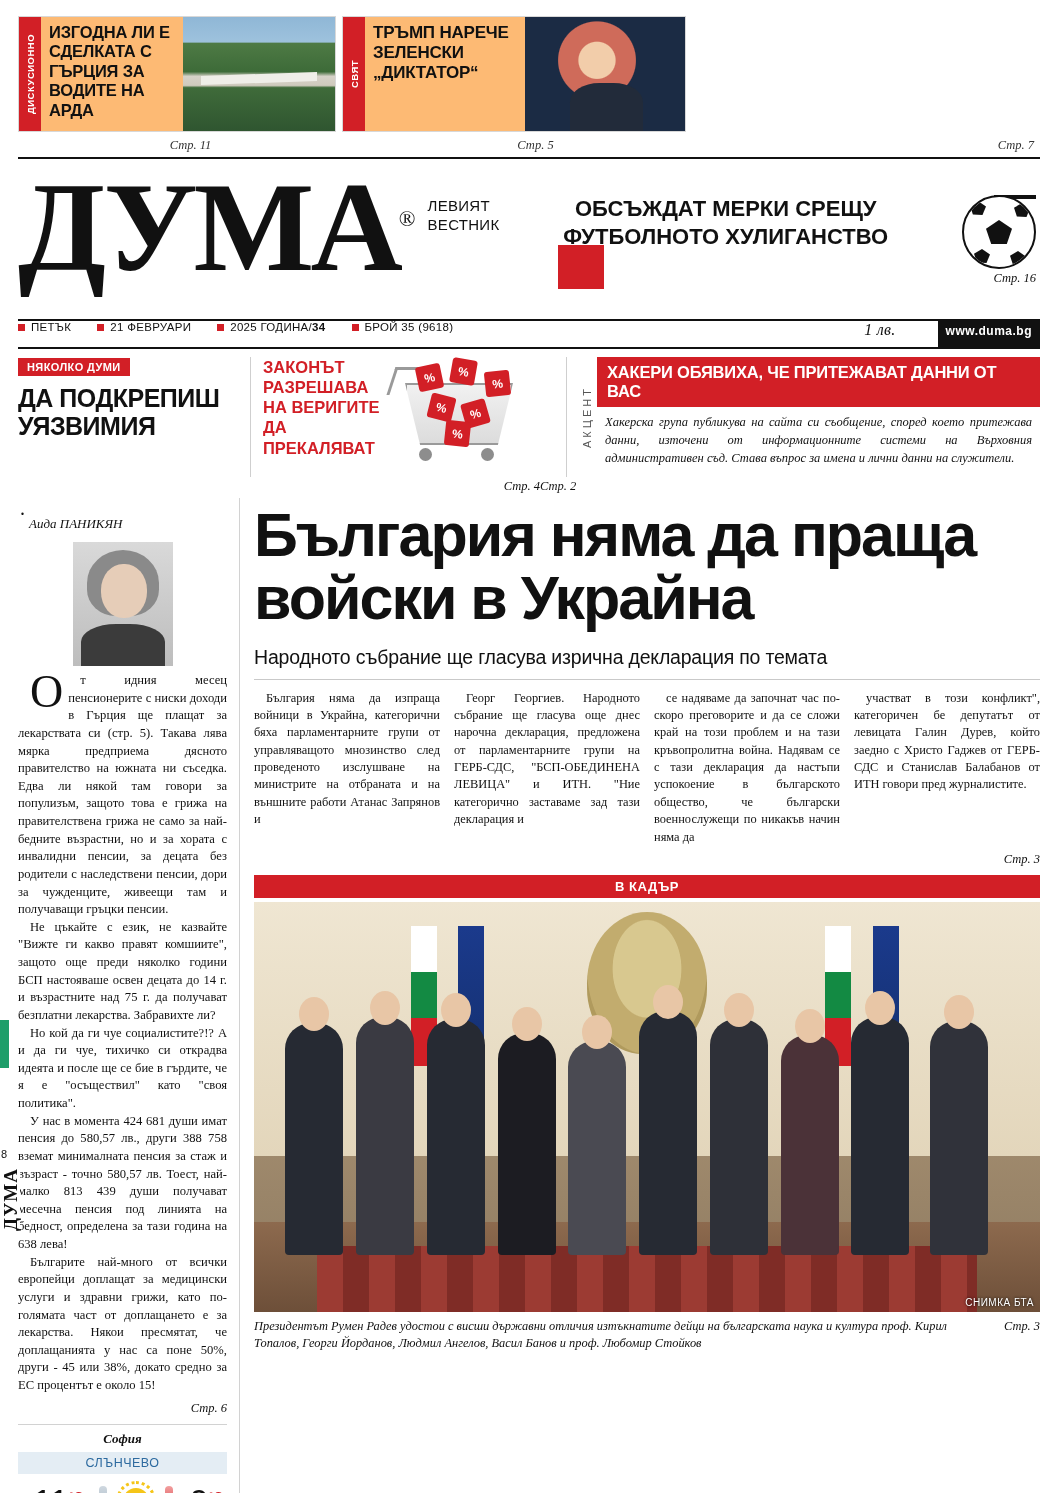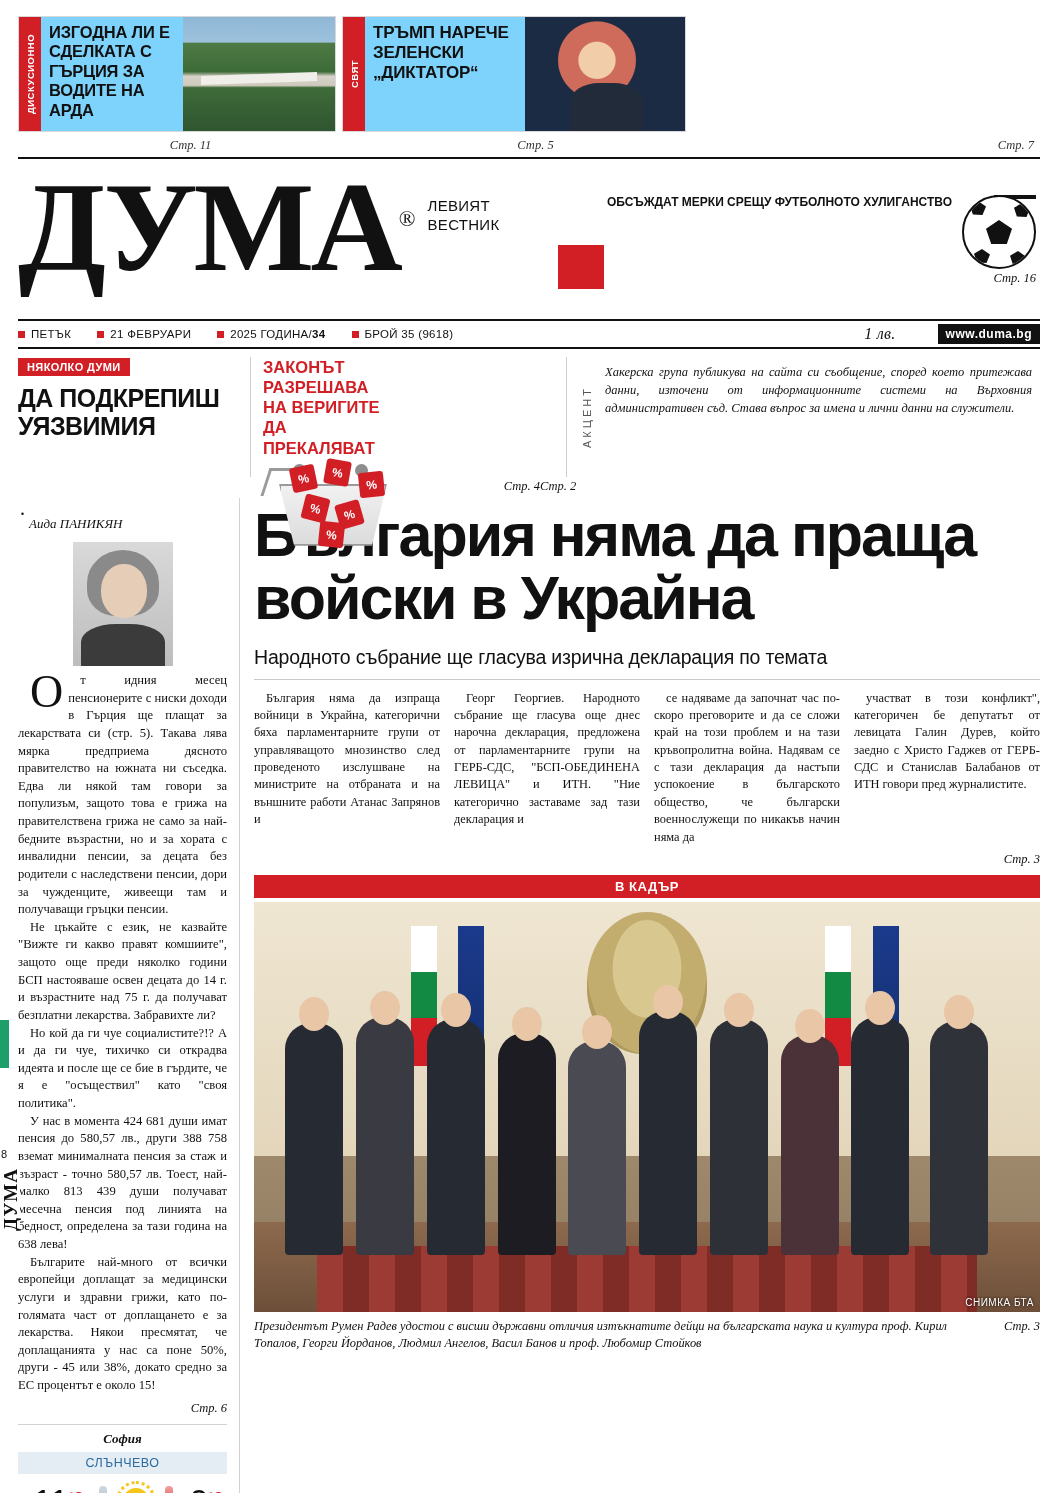--- a/index.html
+++ b/index.html
@@ -9,21 +9,21 @@
     background:#ffffff;
     font-family:"Liberation Serif", serif;
     color:#111;
     position:relative;
     overflow:hidden;
   }
   .page { width:1058px; height:1493px; position:relative; padding:0 18px; }
 
   
   .teaser-strip { display:flex; gap:6px; padding-top:16px; height:132px; }
-  .teaser { position:relative; display:flex; flex:1; border:1px solid #d8d8d8; background:#7dd3fc; }
+  .teaser { position:relative; display:flex; flex:1; border:1px solid #d8d8d8; background:#fdba74; }
   .teaser.t1 { flex: 0 0 318px; }
   .teaser.t2 { flex: 0 0 344px; }
   .teaser.t3 { flex: 1 1 auto; }
   .vtag {
     width:22px; background:#d21f26; color:#fff;
     font-family:"Liberation Sans", sans-serif; font-weight:bold;
     font-size:9.5px; letter-spacing:0.5px;
     writing-mode:vertical-rl; transform:rotate(180deg);
     display:flex; align-items:center; justify-content:center;
     padding:4px 0;
@@ -90,21 +90,21 @@
     font-family:"Liberation Sans", sans-serif; font-size:15px;
     line-height:1.25; color:#111; margin-left:16px; margin-top:28px;
     letter-spacing:0.3px;
   }
   .red-sq { position:absolute; left:540px; top:86px; width:46px; height:44px; background:#d21f26; }
   .mast-right {
     margin-left:auto; display:flex; align-items:flex-start; gap:10px; padding-top:26px; padding-right:4px;
   }
   .mast-right-text {
     font-family:"Liberation Sans", sans-serif; font-weight:bold;
-    font-size:12px; line-height:1.28; color:#111; text-align:center;
+    font-size:22px; line-height:1.28; color:#111; text-align:center;
   }
   .ball {
     width:74px; height:74px; border-radius:50%;
     background:#fff; border:2px solid #111; position:relative; overflow:hidden; flex:0 0 74px;
   }
   .ball:before {
     content:""; position:absolute; left:50%; top:50%; width:26px; height:24px;
     margin:-12px 0 0 -13px; background:#111;
     clip-path:polygon(50% 0, 100% 36%, 80% 100%, 20% 100%, 0 36%);
   }
@@ -112,21 +112,21 @@
   .ball i:nth-child(1){ width:16px;height:14px;left:6px;top:4px;clip-path:polygon(50% 0,100% 40%,78% 100%,18% 96%,0 34%); }
   .ball i:nth-child(2){ width:16px;height:14px;right:4px;top:6px;clip-path:polygon(50% 0,100% 40%,78% 100%,18% 96%,0 34%); }
   .ball i:nth-child(3){ width:16px;height:14px;left:10px;bottom:4px;clip-path:polygon(50% 0,100% 40%,78% 100%,18% 96%,0 34%); }
   .ball i:nth-child(4){ width:16px;height:14px;right:8px;bottom:2px;clip-path:polygon(50% 0,100% 40%,78% 100%,18% 96%,0 34%); }
   .page16 { position:absolute; right:4px; top:112px; font-style:italic; font-size:12.5px; }
   .page16-rule { position:absolute; right:4px; top:36px; width:42px; height:4px; background:#111; }
 
   
   .datebar {
     border-top:2px solid #111; border-bottom:2px solid #111;
-    height:30px; display:flex; align-items:center; gap:26px;
+    height:30px; display:flex; gap:26px;
     font-family:"Liberation Sans", sans-serif; font-size:11.5px; color:#111;
     letter-spacing:0.3px; margin-top:2px;
   }
   .datebar .sq { width:7px; height:7px; background:#d21f26; display:inline-block; margin-right:6px; }
   .datebar .price { margin-left:auto; font-family:"Liberation Serif",serif; font-style:italic; font-size:16px; margin-right:16px; }
   .datebar .site {
     font-family:"Liberation Sans", sans-serif; font-weight:bold; font-size:12px;
     color:#fff; background:#111; padding:3px 8px; letter-spacing:0.5px;
   }
   .datebar b { font-weight:bold; }
@@ -135,21 +135,21 @@
   .row2 { display:flex; gap:20px; margin-top:8px; height:120px; }
   .r2-left { width:212px; }
   .nk-badge {
     background:#d21f26; color:#fff; font-family:"Liberation Sans",sans-serif;
     font-weight:bold; font-size:11px; padding:3px 9px; display:inline-block; letter-spacing:0.4px;
   }
   .nk-title {
     font-family:"Liberation Sans", sans-serif; font-weight:bold;
     font-size:25px; line-height:1.12; margin-top:8px; letter-spacing:-0.5px;
   }
-  .r2-mid { width:296px; display:flex; border-left:1px solid #cfcfcf; padding-left:12px; position:relative;flex-direction:column; }
+  .r2-mid { width:296px; display:flex; border-left:1px solid #cfcfcf; padding-left:12px; position:relative; }
   .r2-mid .txt {
     font-family:"Liberation Sans", sans-serif; font-weight:bold; color:#d21f26;
     font-size:16.5px; line-height:1.22; width:126px;
   }
   .cart { position:relative; width:150px; height:104px; }
   .cart .basket {
     position:absolute; left:16px; top:26px; width:108px; height:62px;
     background:linear-gradient(#f1f1f1,#dcdcdc);
     clip-path:polygon(0 0,100% 0,86% 100%,14% 100%);
     border:2px solid #9a9a9a;
@@ -363,20 +363,21 @@
         <div class="pct" style="left:96px;top:14px;transform:rotate(-6deg)">%</div>
         <div class="pct" style="left:40px;top:38px;transform:rotate(14deg)">%</div>
         <div class="pct" style="left:74px;top:44px;transform:rotate(-16deg)">%</div>
         <div class="pct" style="left:56px;top:64px;transform:rotate(6deg)">%</div>
       </div>
     </div>
 
     <div class="r2-right">
       <div class="aktsent">АКЦЕНТ</div>
       <div style="flex:1">
+        <div class="hack-head">ХАКЕРИ ОБЯВИХА, ЧЕ ПРИТЕЖАВАТ ДАННИ ОТ ВАС</div>
         <div class="hack-body">Хакерска група публикува на сайта си съобщение, според което притежава данни, източени от информационните системи на Върховния административен съд. Става въпрос за имена и лични данни на служители.</div>
       </div>
     </div>
   </div>
 
   <div class="r2-pages">
     <div style="width:222px"></div>
     <div style="width:300px; text-align:right" class="pg-it">Стр. 4</div>
     <div style="flex:1; padding-right:4px" class="pg-it">Стр. 2</div>
   </div>

